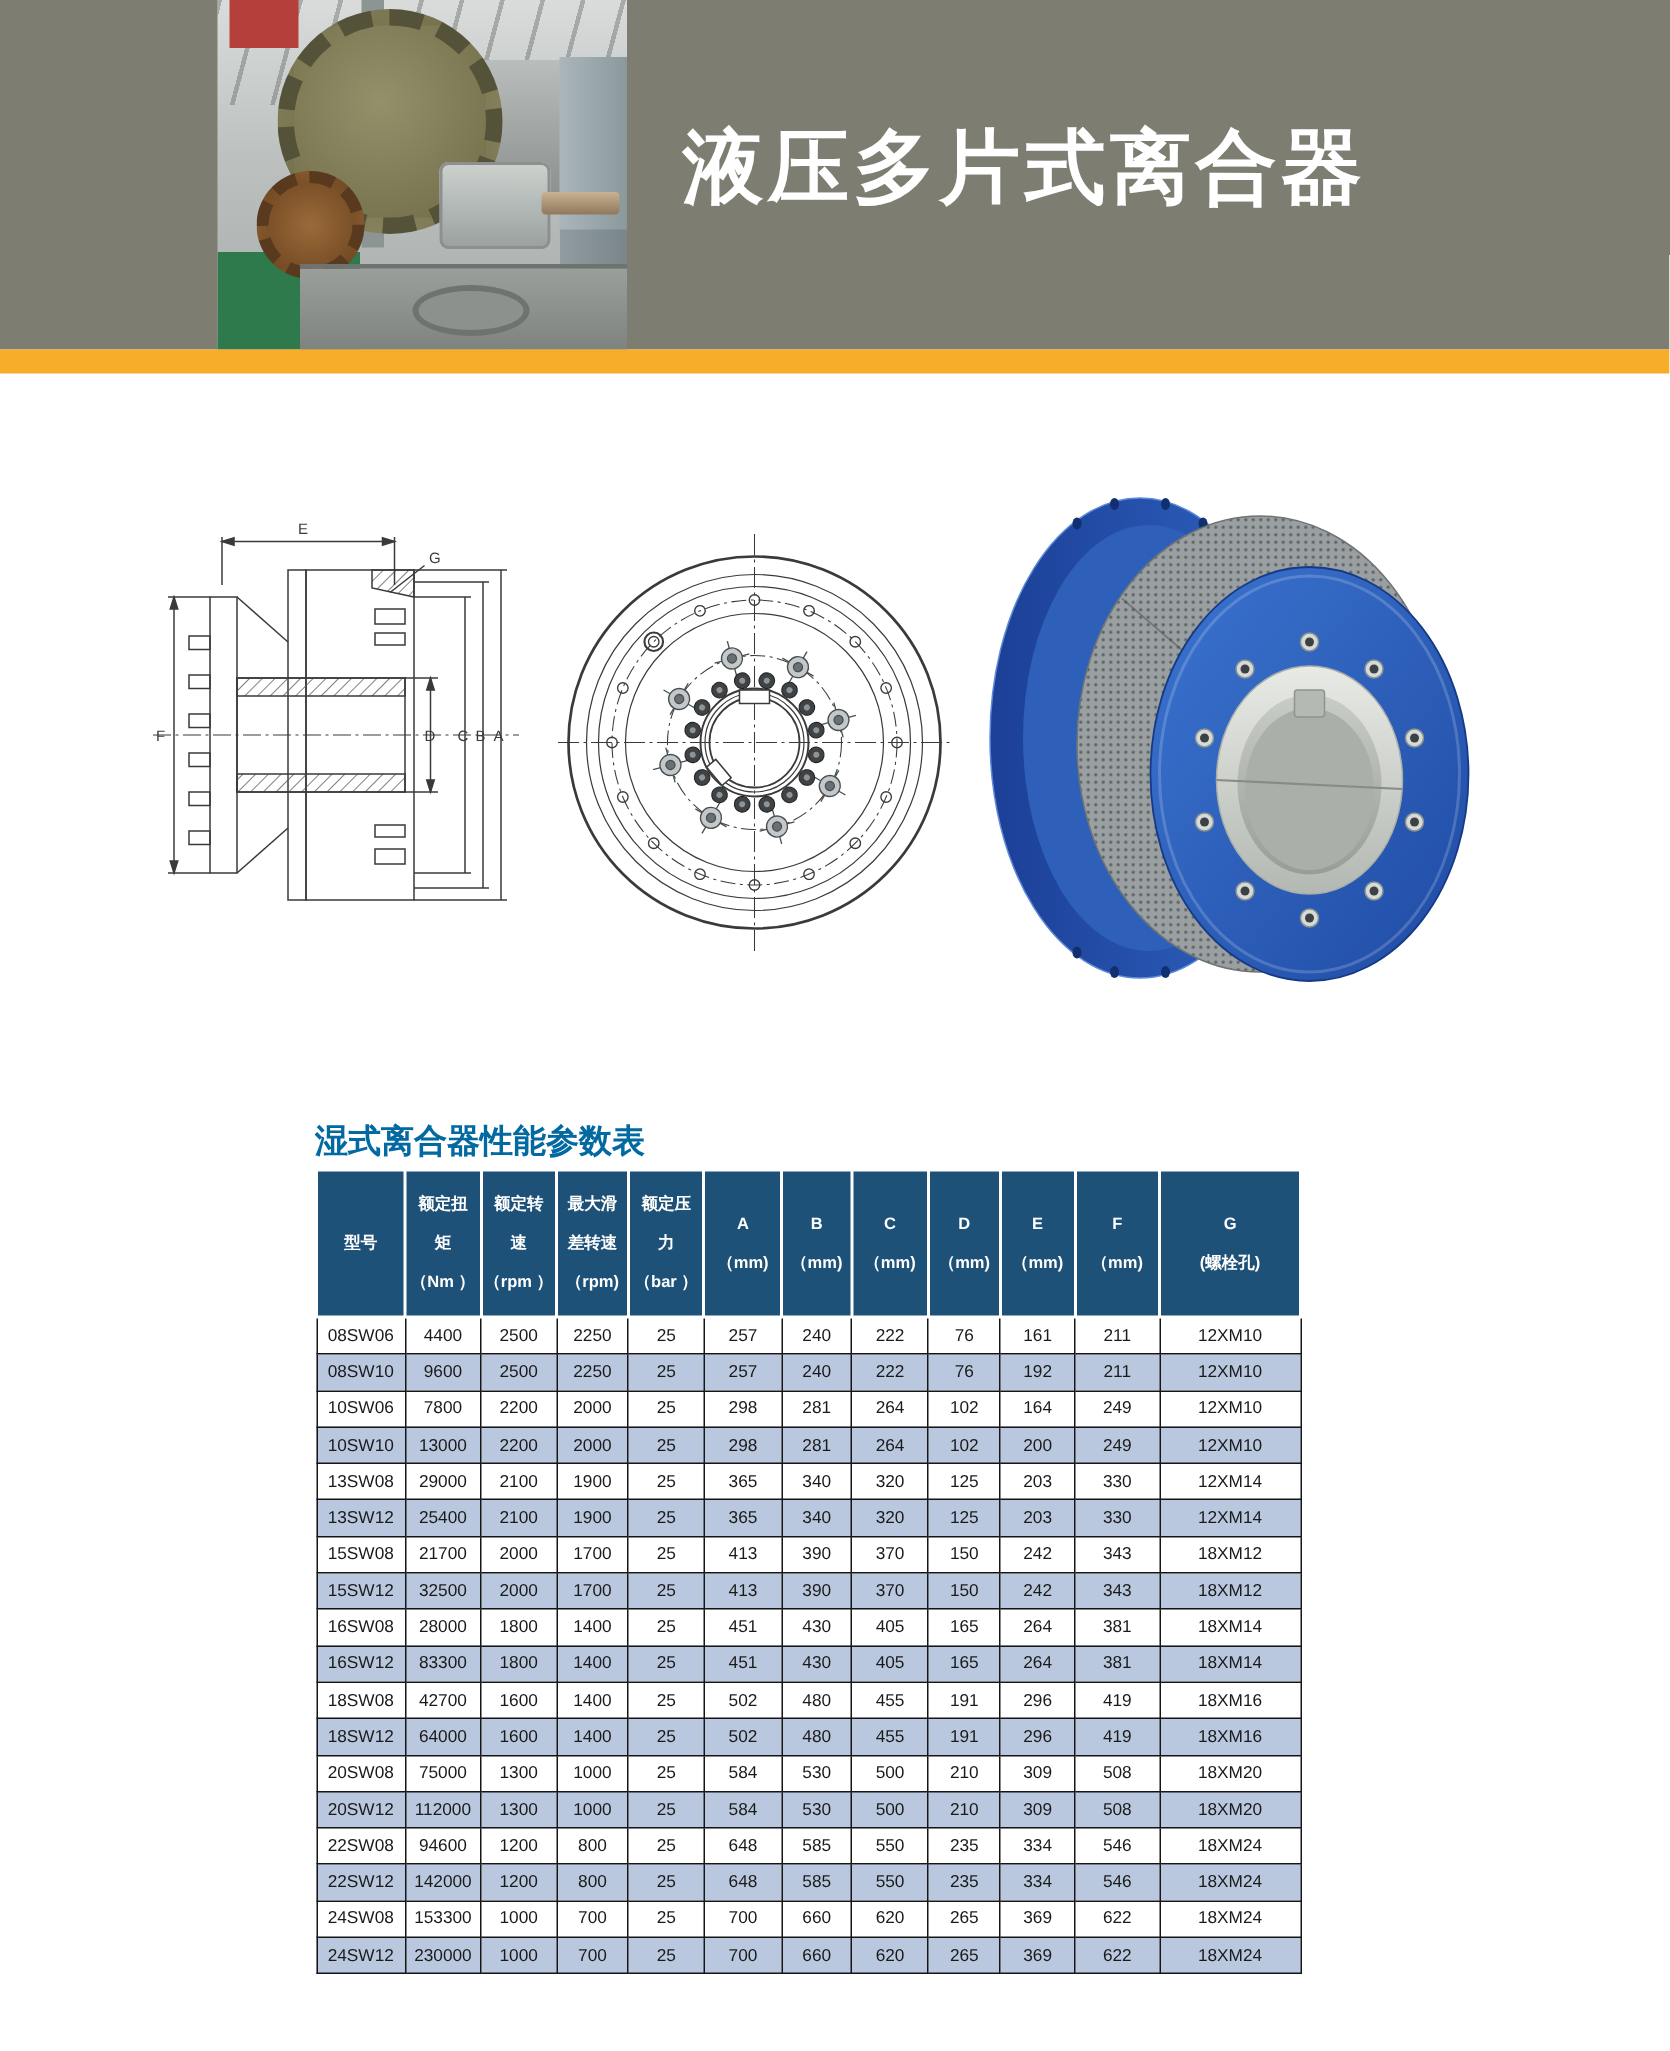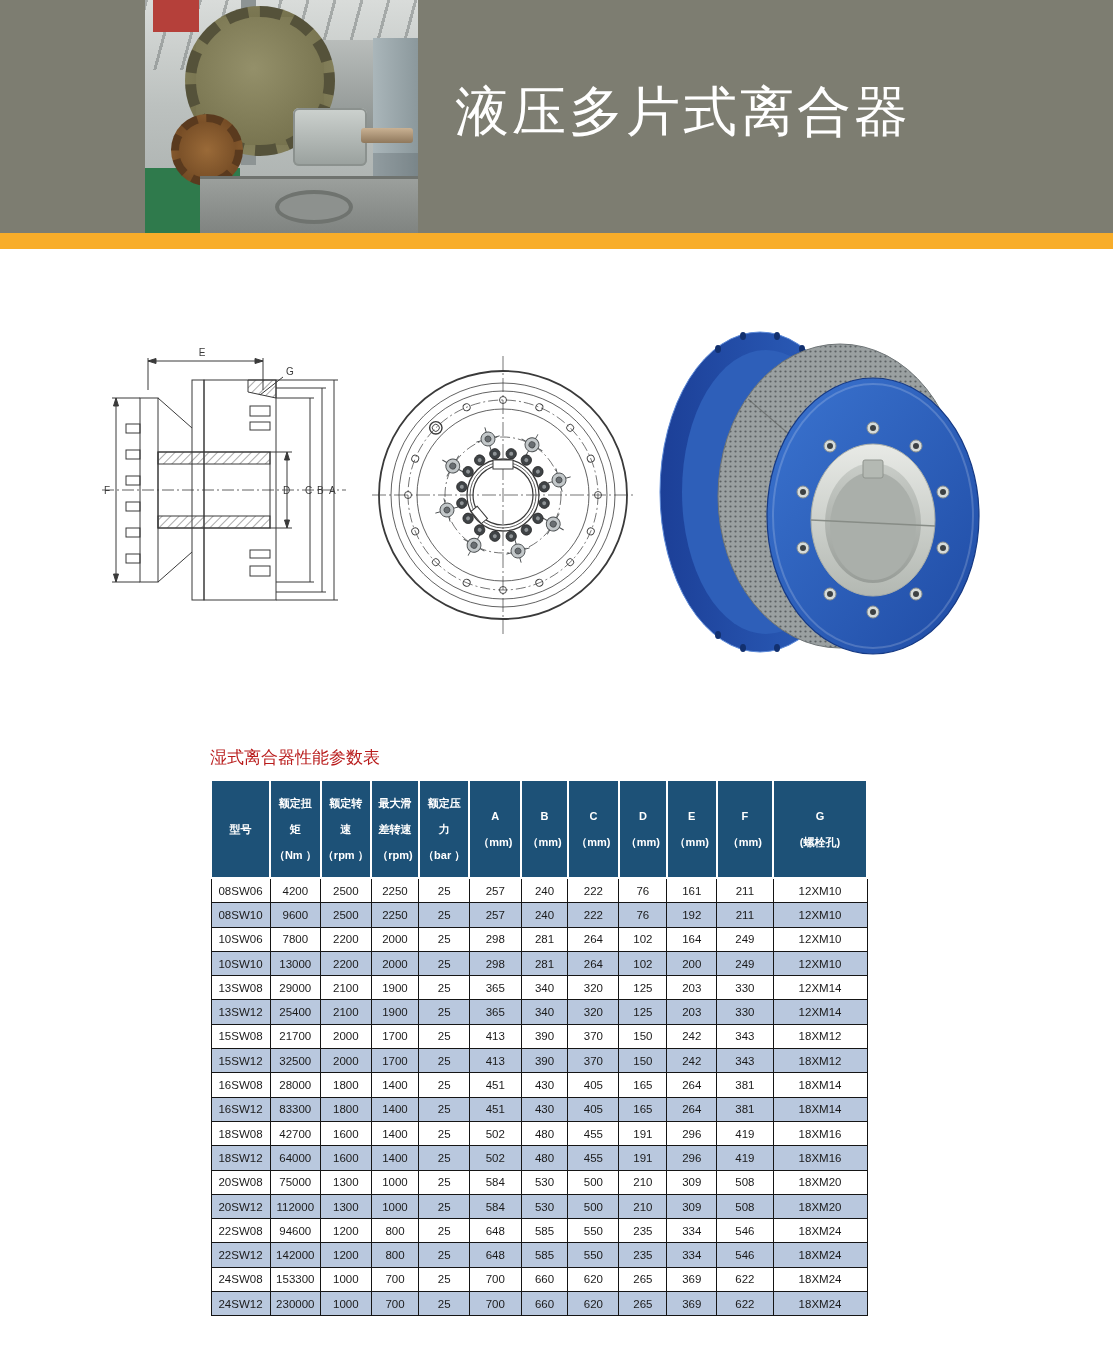--- a/index.html
+++ b/index.html
@@ -2,21 +2,21 @@
 <html><head>
 <meta charset="utf-8">
 <style>
   html,body{margin:0;padding:0;background:#ffffff;}
   body{width:1113px;height:1367px;position:relative;overflow:hidden;
        font-family:"Liberation Sans","DejaVu Sans",sans-serif;color:#1a1a1a;}
 
   
   .banner{position:absolute;left:0;top:0;width:1113px;height:233px;background:#7d7d71;}
   .accent-stripe{position:absolute;left:0;top:233px;width:1113px;height:16px;background:#f8ad2a;}
-  .banner-title{position:absolute;left:455px;top:76px;font-size:54px;font-weight:normal;
+  .banner-title{position:absolute;left:455px;top:76px;font-size:54px;font-weight:bold;
                 color:#ffffff;letter-spacing:3px;white-space:nowrap;}
 
   
   .photo{position:absolute;left:145px;top:0;width:273px;height:233px;overflow:hidden;
          background:linear-gradient(#d9dcda 0%,#bcc1bf 45%,#a6acaa 100%);}
   .photo *{position:absolute;}
   .ph-truss{left:0;top:0;width:273px;height:70px;
     background:repeating-linear-gradient(105deg,rgba(92,98,98,.40) 0 3px,transparent 3px 26px);}
   .ph-crane{left:8px;top:0;width:46px;height:32px;background:#b5403a;}
   .ph-beam{left:96px;top:0;width:15px;height:165px;background:#8d9494;}
@@ -40,21 +40,21 @@
     border:4px solid #6f736f;background:#8d918e;}
 
   
   .fig{position:absolute;}
   .fig svg{display:block;}
   .f-cross{left:100px;top:340px;}
   .f-front{left:372px;top:356px;}
   .f-render{left:648px;top:324px;}
 
   
-  .tbl-caption{position:absolute;left:210px;top:746px;font-size:17px;font-weight:normal;color:#b91c1c;}
+  .tbl-caption{position:absolute;left:210px;top:746px;font-size:22px;font-weight:bold;color:#0369a1;}
   table.params{position:absolute;left:210px;top:779px;width:658px;border-collapse:collapse;
     table-layout:fixed;font-size:11.5px;}
   table.params th{background:#1d5177;color:#ffffff;font-weight:bold;font-size:11px;
     height:96px;vertical-align:middle;border:2.5px solid #ffffff;padding:0;}
   table.params th div{line-height:26px;}
   table.params td{border:1px solid #151515;text-align:center;height:23.3px;padding:0;
     background:#ffffff;font-weight:500;}
   table.params tr.alt td{background:#b9c8de;}
 </style>
 </head>
@@ -510,21 +510,21 @@
         </th>
         <th>
           <div>G</div>
           <div>(螺栓孔)</div>
         </th>
       </tr>
     </thead>
   <tbody>
       <tr>
         <td>08SW06</td>
-        <td>4200</td>
+        <td>4400</td>
         <td>2500</td>
         <td>2250</td>
         <td>25</td>
         <td>257</td>
         <td>240</td>
         <td>222</td>
         <td>76</td>
         <td>161</td>
         <td>211</td>
         <td>12XM10</td>

